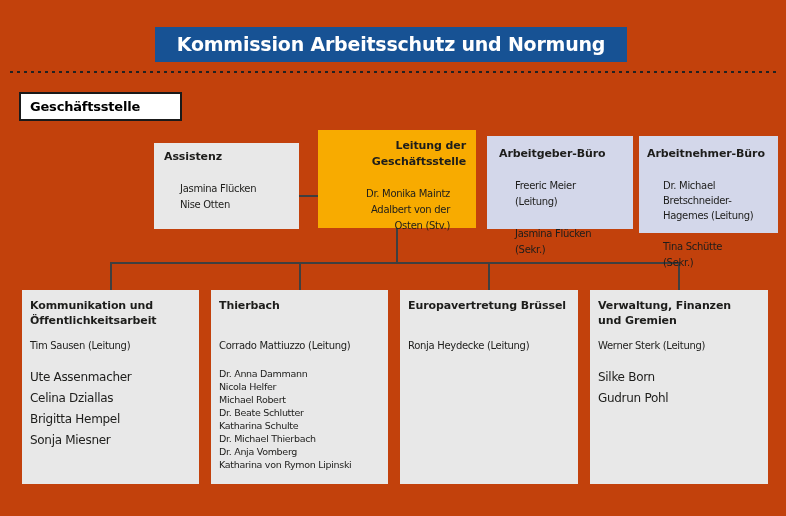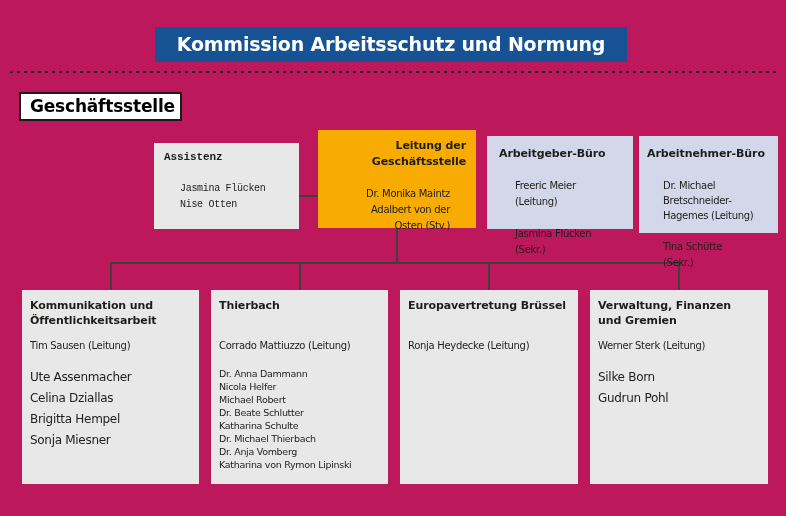--- a/index.html
+++ b/index.html
@@ -1,51 +1,51 @@
 <!DOCTYPE html>
 <html style="--title-bg: #175294; --title-text: #ffffff; --box-gray: #e8e8e8; --box-orange: #f8ab00; --box-lavender: #d3d7ea; --connector: #3f3f3f; --text: #1d1d1b;"><head>
 <meta charset="utf-8">
 <style>
   html,body{margin:0;padding:0;background:#ffffff;}
   .canvas{
-    position:relative;width:786px;height:516px;background:#be185d;overflow:hidden;
+    position:relative;width:786px;height:516px;background:#c2410c;overflow:hidden;
     font-family:"DejaVu Sans","Liberation Sans",sans-serif;
     color:var(--text,#1d1d1b);
   }
   
   .title-bar{
     position:absolute;left:155px;top:27px;width:472px;height:35px;
     background:var(--title-bg,#175294);color:var(--title-text,#ffffff);
     font-size:19px;font-weight:bold;text-align:center;line-height:35px;
     letter-spacing:-0.2px;white-space:nowrap;
   }
   .dashed-line{
     position:absolute;left:10px;top:71px;width:766px;height:2px;
     background:repeating-linear-gradient(90deg,#222 0 3px,transparent 3px 7px);
   }
   .section-label{
     position:absolute;left:19px;top:92px;width:163px;height:29px;box-sizing:border-box;
     border:2px solid #1a1a1a;background:#ffffff;
-    font-size:17px;font-weight:bold;line-height:25px;padding-left:9px;
+    font-size:13px;font-weight:bold;line-height:25px;padding-left:9px;
     letter-spacing:-0.2px;white-space:nowrap;color:#000;
   }
   
   .box{position:absolute;box-sizing:border-box;padding:6px 10px;}
   .bg-gray{background:var(--box-gray,#e8e8e8);}
   .bg-orange{background:var(--box-orange,#f8ab00);text-align:right;}
   .bg-lavender{background:var(--box-lavender,#d3d7ea);}
   .box-title{
     font-size:11px;font-weight:bold;line-height:16px;margin:0 0 9px 0;
     letter-spacing:-0.1px;
   }
   .box-text{font-size:10px;line-height:16px;letter-spacing:-0.3px;white-space:pre-line;margin:16px;}
   .box-text.tight{line-height:15px;}
   .leader-gap{margin-bottom:8px;}
   
-  .box-assistenz{left:154px;top:143px;width:145px;height:86px;font-family:Liberation Mono, monospace;}
+  .box-assistenz{left:154px;top:143px;width:145px;height:86px;}
   .box-leitung{left:318px;top:130px;width:158px;height:98px;padding-top:8px;}
   .box-arbeitgeber{left:487px;top:136px;width:146px;height:93px;padding-top:10px;padding-left:12px;padding-right:8px;}
   .box-arbeitnehmer{left:639px;top:136px;width:139px;height:97px;padding-top:10px;padding-left:8px;padding-right:8px;}
   
   .dept{top:290px;height:194px;padding-top:8px;padding-left:8px;padding-right:8px;}
   .dept .box-title{line-height:15px;min-height:30px;margin-bottom:10px;}
   .dept-leader{font-size:10px;line-height:15px;letter-spacing:-0.3px;margin:0 0 14px 0;}
   .dept .box-members{font-size:12px;line-height:21px;letter-spacing:-0.3px;white-space:pre-line;margin:0;}
   .dept-1{left:22px;width:177px;}
   .dept-2{left:211px;width:177px;}

